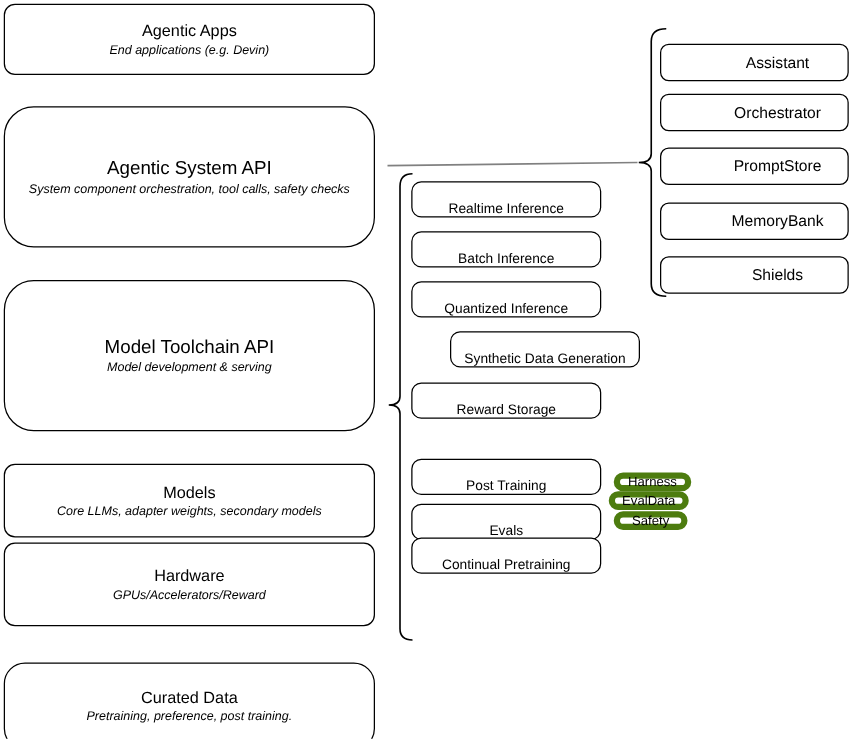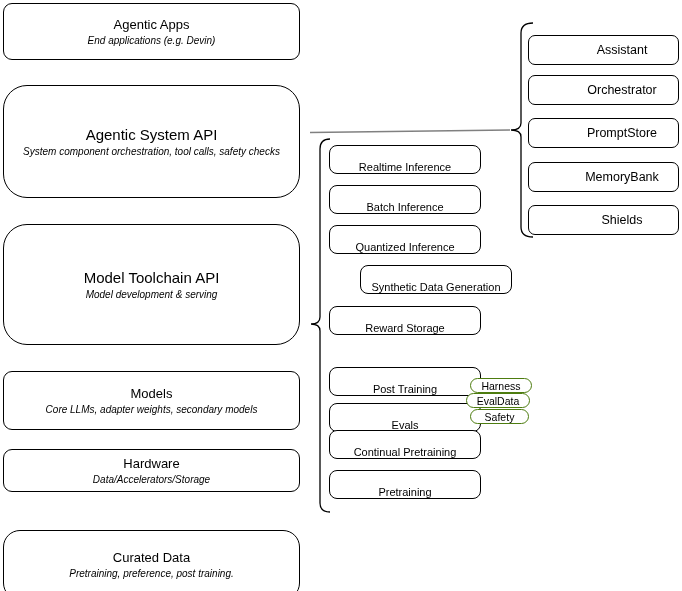--- a/index.html
+++ b/index.html
@@ -27,23 +27,23 @@
     font-size:11px;text-align:center;
   }
   .rbox{
     position:absolute;left:528px;width:151px;height:30px;
     border:1px solid #000;border-radius:7px;background:#fff;box-sizing:border-box;
     display:flex;align-items:center;justify-content:center;
     font-size:12.5px;text-align:center;padding-left:37px;
   }
   .pill{
     position:absolute;
-    border:1px solid #4d7c0f;border-radius:9px;background:#fff;box-sizing:border-box;
+    border:5px solid #4d7c0f;border-radius:9px;background:#fff;box-sizing:border-box;
     display:flex;align-items:center;justify-content:center;
-    font-size:10.5px;z-index:5;
+    font-size:10.5px;z-index:5;margin-left:21px;
   }
 </style>
 </head>
 <body>
 
 <div style="position:absolute;inset:0;">
 
   <svg class="connector-layer" width="682" height="591" viewBox="0 0 682 591">
 
     <path d="M 310 132.5 L 510 130" stroke="#808080" stroke-width="1.4" fill="none"></path>
@@ -66,23 +66,23 @@
   <div class="lbox api" style="top:224px;height:121px;border-radius:24px;">
     <div class="title">Model Toolchain API</div>
     <div class="sub">Model development &amp; serving</div>
   </div>
 
   <div class="lbox" style="top:371px;height:59px;border-radius:9px;">
     <div class="title">Models</div>
     <div class="sub">Core LLMs, adapter weights, secondary models</div>
   </div>
 
-  <div class="lbox" style="top:449px;height:43px;border-radius:9px;text-align:right;">
+  <div class="lbox" style="top:434px;height:67px;border-radius:9px;text-align:right;">
     <div class="title">Hardware</div>
-    <div class="sub">Data/Accelerators/Storage</div>
+    <div class="sub">GPUs/Accelerators/Reward</div>
   </div>
 
   <div class="lbox" style="top:530px;height:70px;border-radius:17px;">
     <div class="title">Curated Data</div>
     <div class="sub">Pretraining, preference, post training.</div>
   </div>
 
   <div class="mbox" style="top:145px;">
     <span>Realtime Inference</span>
   </div>
@@ -100,23 +100,20 @@
   </div>
   <div class="mbox" style="top:347px;margin-top:20px;">
     <span>Post Training</span>
   </div>
   <div class="mbox" style="top:403px;">
     <span>Evals</span>
   </div>
   <div class="mbox" style="top:430px;">
     <span>Continual Pretraining</span>
   </div>
-  <div class="mbox" style="top:470px;">
-    <span>Pretraining</span>
-  </div>
 
   <div class="pill" style="left:470px;top:378px;width:62px;height:15px;">
     <span>Harness</span>
   </div>
   <div class="pill" style="left:466px;top:393px;width:64px;height:15px;">
     <span>EvalData</span>
   </div>
   <div class="pill" style="left:470px;top:409px;width:59px;height:15px;">
     <span>Safety</span>
   </div>

